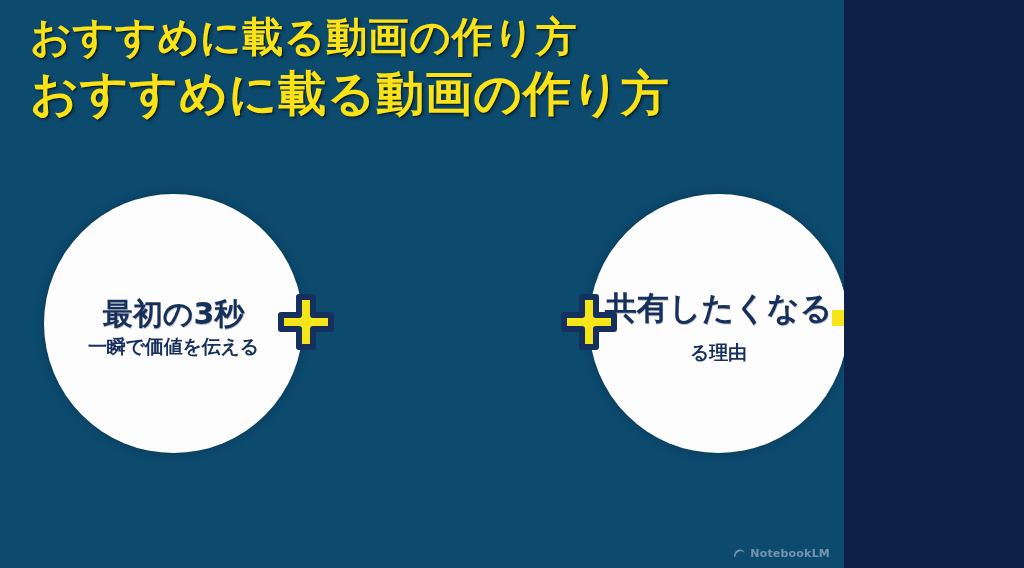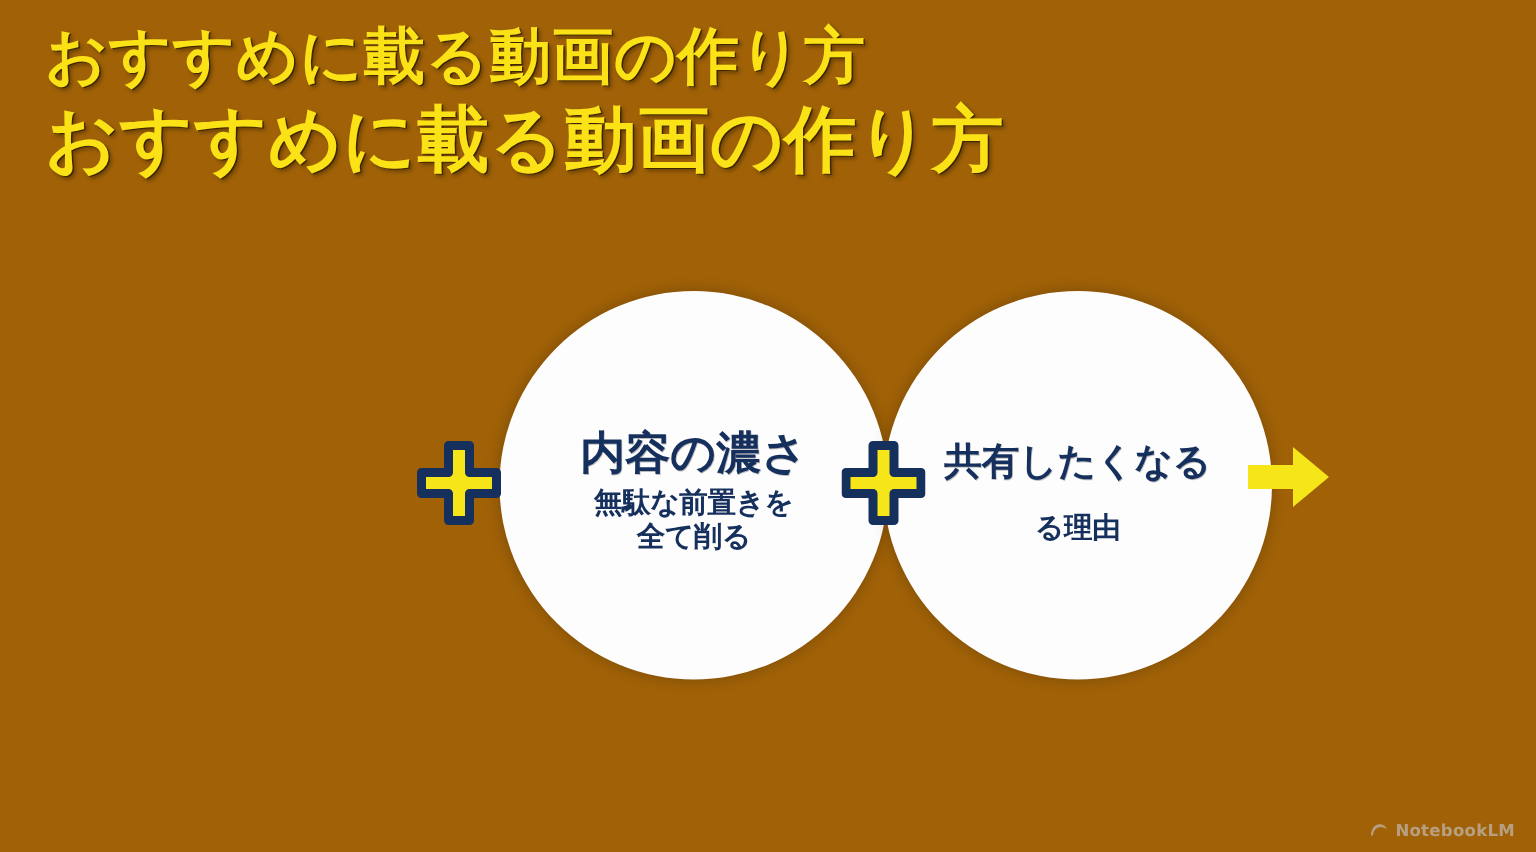--- a/index.html
+++ b/index.html
@@ -11,23 +11,23 @@
 
   body {
     background:#0e2048;
     font-family:"DejaVu Sans", sans-serif;
     position:relative;
   }
 
   #slide {
     position:absolute;
     inset:0;
-    width:1024px;
+    width:844px;
     height:568px;
-    background:#a16207;
+    background:#0c4a6e;
     overflow:hidden;
   }
 
   
   .title-block {
     position:absolute;
     left:30px;
     top:12px;
     width:960px;
   }
@@ -95,21 +95,21 @@
   .circle-title {
     color:#16305e;
     font-weight:700;
     font-size:30px;
     line-height:34px;
     letter-spacing:0px;
     white-space:nowrap;
     text-shadow:0.5px 0.5px 0 rgba(0,0,0,0.25);
   }
 
-  .circle.c3 .circle-title { font-size:25px; }
+  .circle.c3 .circle-title { font-size:32px; }
 
   .circle-sub {
     color:#16305e;
     font-weight:700;
     font-size:19px;
     line-height:23px;
     margin-top:4px;
     letter-spacing:-0.2px;
   }
 
@@ -186,34 +186,33 @@
 
 <div id="slide">
 
   <div class="title-block">
     <div class="title-line line1">おすすめに載る動画の作り方</div>
     <div class="title-line line2">おすすめに載る動画の作り方</div>
   </div>
 
   <div class="flow">
 
+    <div class="circle c1">
+      <div class="circle-inner">
+        <div class="circle-title">最初の3秒</div>
+        <div class="circle-sub">一瞬で価値を伝える</div>
+      </div>
+    </div>
 
     <div class="plus p1">
       <svg viewBox="0 0 56 56" xmlns="http://www.w3.org/2000/svg">
         <path d="M21 3 H35 V21 H53 V35 H35 V53 H21 V35 H3 V21 H21 Z" fill="#f5e519" stroke="#16305e" stroke-width="6" stroke-linejoin="round"></path>
       </svg>
     </div>
 
-    <div class="circle c2">
-      <div class="circle-inner">
-        <div class="circle-title">内容の濃さ</div>
-        <div class="circle-sub">無駄な前置きを</div>
-        <div class="circle-sub" style="margin-top:0">全て削る</div>
-      </div>
-    </div>
 
     <div class="plus p2">
       <svg viewBox="0 0 56 56" xmlns="http://www.w3.org/2000/svg">
         <path d="M21 3 H35 V21 H53 V35 H35 V53 H21 V35 H3 V21 H21 Z" fill="#f5e519" stroke="#16305e" stroke-width="6" stroke-linejoin="round"></path>
       </svg>
     </div>
 
     <div class="circle c3">
       <div class="circle-inner">
         <div class="circle-title">共有したくなる</div>

